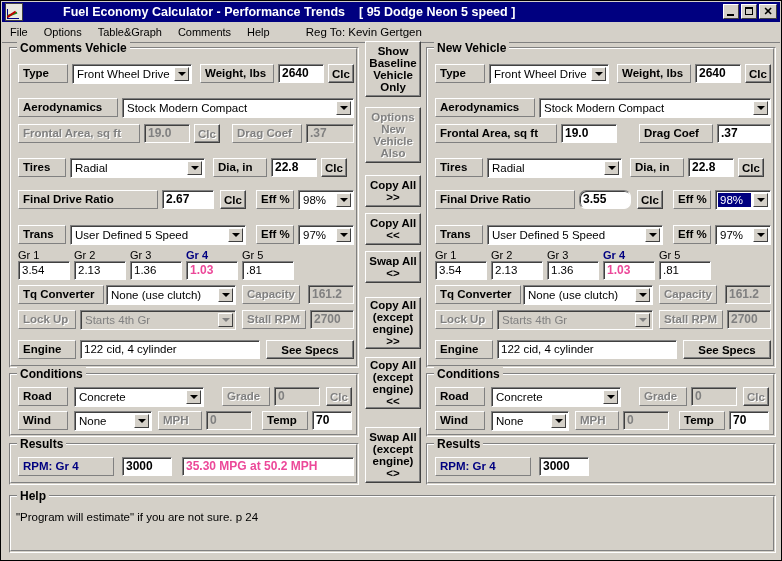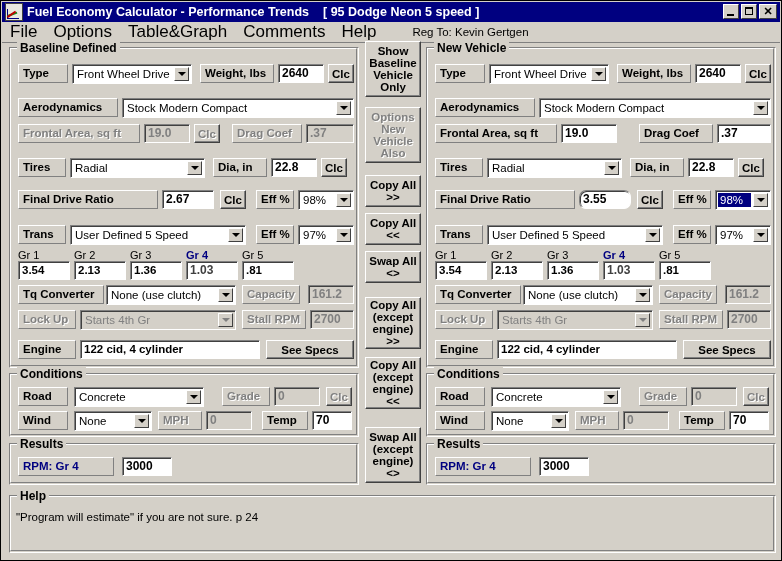--- a/index.html
+++ b/index.html
@@ -16,21 +16,21 @@
     position: relative;
     width: 782px; height: 561px;
     background: #d4d0c8;
     border: 1px solid #000;
     box-sizing: border-box;
   }
   
   .titlebar {
     position: absolute; left: 1px; top: 1px; width: 778px; height: 20px;
     background: #000080;
-    display: flex; align-items: center;
+    display: flex; align-items: center; gap: 36px;
   }
   .title-icon {
     width: 16px; height: 16px; margin-left: 3px; margin-right: 4px;
     background: #e8e8e0; border: 1px solid #404040;
     position: relative; flex: none;
   }
   .title-icon .g1 { position:absolute; left:1px; bottom:1px; width:12px; height:1px; background:#000080;}
   .title-icon .g2 { position:absolute; left:1px; bottom:1px; width:1px; height:10px; background:#000080;}
   .title-icon .g3 { position:absolute; left:2px; bottom:3px; width:10px; height:2px; background:#1a8c1a; transform:rotate(-20deg); transform-origin:left bottom;}
   .title-icon .g4 { position:absolute; left:2px; bottom:2px; width:10px; height:2px; background:#c00000; transform:rotate(-35deg); transform-origin:left bottom;}
@@ -50,21 +50,21 @@
   .tbtn .min { position:absolute; left:3px; bottom:2px; width:7px; height:2px; background:#000; }
   .tbtn .max { position:absolute; left:3px; top:2px; width:8px; height:8px; border:1px solid #000; border-top-width:2px; box-sizing:border-box;}
   .tbtn .cls { position:absolute; left:0; top:0; width:100%; height:100%;
     font-size:11px; font-weight:bold; line-height:13px; text-align:center; color:#000; }
   
   .menubar {
     position:absolute; left:1px; top:21px; width:778px; height:20px;
     background:#d4d0c8; display:flex; align-items:center;
     border-bottom: 1px solid #d4d0c8;
   }
-  .menuitem { padding: 1px 8px; font-size: 17px; color:#000; white-space:nowrap; }
+  .menuitem { padding: 1px 8px; font-size: 11px; color:#000; white-space:nowrap; }
   .regto { margin-left: 28px; font-size: 11.5px; color:#000; white-space:nowrap; }
   .menu-sep { position:absolute; left:1px; top:41px; width:778px; height:1px; background:#808080; }
   
   .group {
     position: absolute;
     border: 1px solid #808080;
     border-right-color:#ffffff; border-bottom-color:#ffffff;
     box-sizing: border-box;
   }
   .group::after{
@@ -87,22 +87,22 @@
   .lbl.dis { color:#808080; text-shadow: 1px 1px 0 #ffffff; }
   .lbl.sunkblue { color:#000080; }
   .txt {
     position:absolute; box-sizing:border-box; background:#ffffff;
     border:1px solid #808080; border-right-color:#ffffff; border-bottom-color:#ffffff;
     font-size:12px; font-weight:bold; color:#000;
     padding-left:3px; line-height:17px; white-space:nowrap; overflow:hidden;
   }
   .txt.inner { box-shadow: inset 1px 1px 0 #404040; }
   .txt.dis { background:#d4d0c8; color:#808080; }
-  .txt.blue { color:#404040; }
-  .txt.norm { font-weight:bold; font-size:11.5px; }
+  .txt.blue { color:#ec4899; }
+  .txt.norm { font-weight:normal; font-size:11.5px; }
   .combo {
     position:absolute; box-sizing:border-box; background:#ffffff;
     border:1px solid #808080; border-right-color:#ffffff; border-bottom-color:#ffffff;
     box-shadow: inset 1px 1px 0 #404040;
     font-size:11.5px; color:#000; padding-left:4px; line-height:18px;
     white-space:nowrap; overflow:hidden;
   }
   .combo.dis { background:#d4d0c8; color:#808080; }
   .combo .arrow {
     position:absolute; right:2px; top:2px; bottom:2px; width:15px;
@@ -174,21 +174,21 @@
     <div class="menuitem">File</div>
     <div class="menuitem">Options</div>
     <div class="menuitem">Table&amp;Graph</div>
     <div class="menuitem">Comments</div>
     <div class="menuitem">Help</div>
     <div class="regto">Reg To: Kevin Gertgen</div>
   </div>
   <div class="menu-sep"></div>
 
   <div class="group" style="left:8px; top:46px; width:350px; height:321px;">
-    <div class="group-title">Baseline Defined</div>
+    <div class="group-title">Comments Vehicle</div>
 
     <div class="lbl" style="left:8px; top:16px; width:50px; height:19px;">Type</div>
     <div class="combo" style="left:62px; top:16px; width:120px; height:20px;">
       <span>Front Wheel Drive</span>
       <span class="arrow"></span>
     </div>
     <div class="lbl" style="left:190px; top:16px; width:74px; height:19px;">Weight, lbs</div>
     <div class="txt inner" style="left:268px; top:16px; width:46px; height:19px;">2640</div>
     <div class="btn" style="left:318px; top:16px; width:26px; height:19px;">Clc</div>
 
@@ -284,20 +284,21 @@
     <div class="lbl dis" style="left:148px; top:37px; width:44px; height:19px;">MPH</div>
     <div class="txt inner dis" style="left:196px; top:37px; width:46px; height:19px;">0</div>
     <div class="lbl" style="left:252px; top:37px; width:46px; height:19px;">Temp</div>
     <div class="txt inner" style="left:302px; top:37px; width:40px; height:19px;">70</div>
   </div>
 
   <div class="group" style="left:8px; top:442px; width:350px; height:42px;">
     <div class="group-title">Results</div>
     <div class="lbl sunkblue" style="left:8px; top:13px; width:96px; height:19px;">RPM: Gr 4</div>
     <div class="txt inner" style="left:112px; top:13px; width:50px; height:19px;">3000</div>
+    <div class="txt inner blue" style="left:172px; top:13px; width:172px; height:19px;">35.30 MPG at 50.2 MPH</div>
   </div>
 
   <div>
     <div class="btn big" style="left:364px; top:40px; width:56px; height:56px; white-space:pre-line;">Show
 Baseline
 Vehicle
 Only</div>
     <div class="btn big dis" style="left:364px; top:106px; width:56px; height:56px; white-space:pre-line;">Options
 New
 Vehicle

